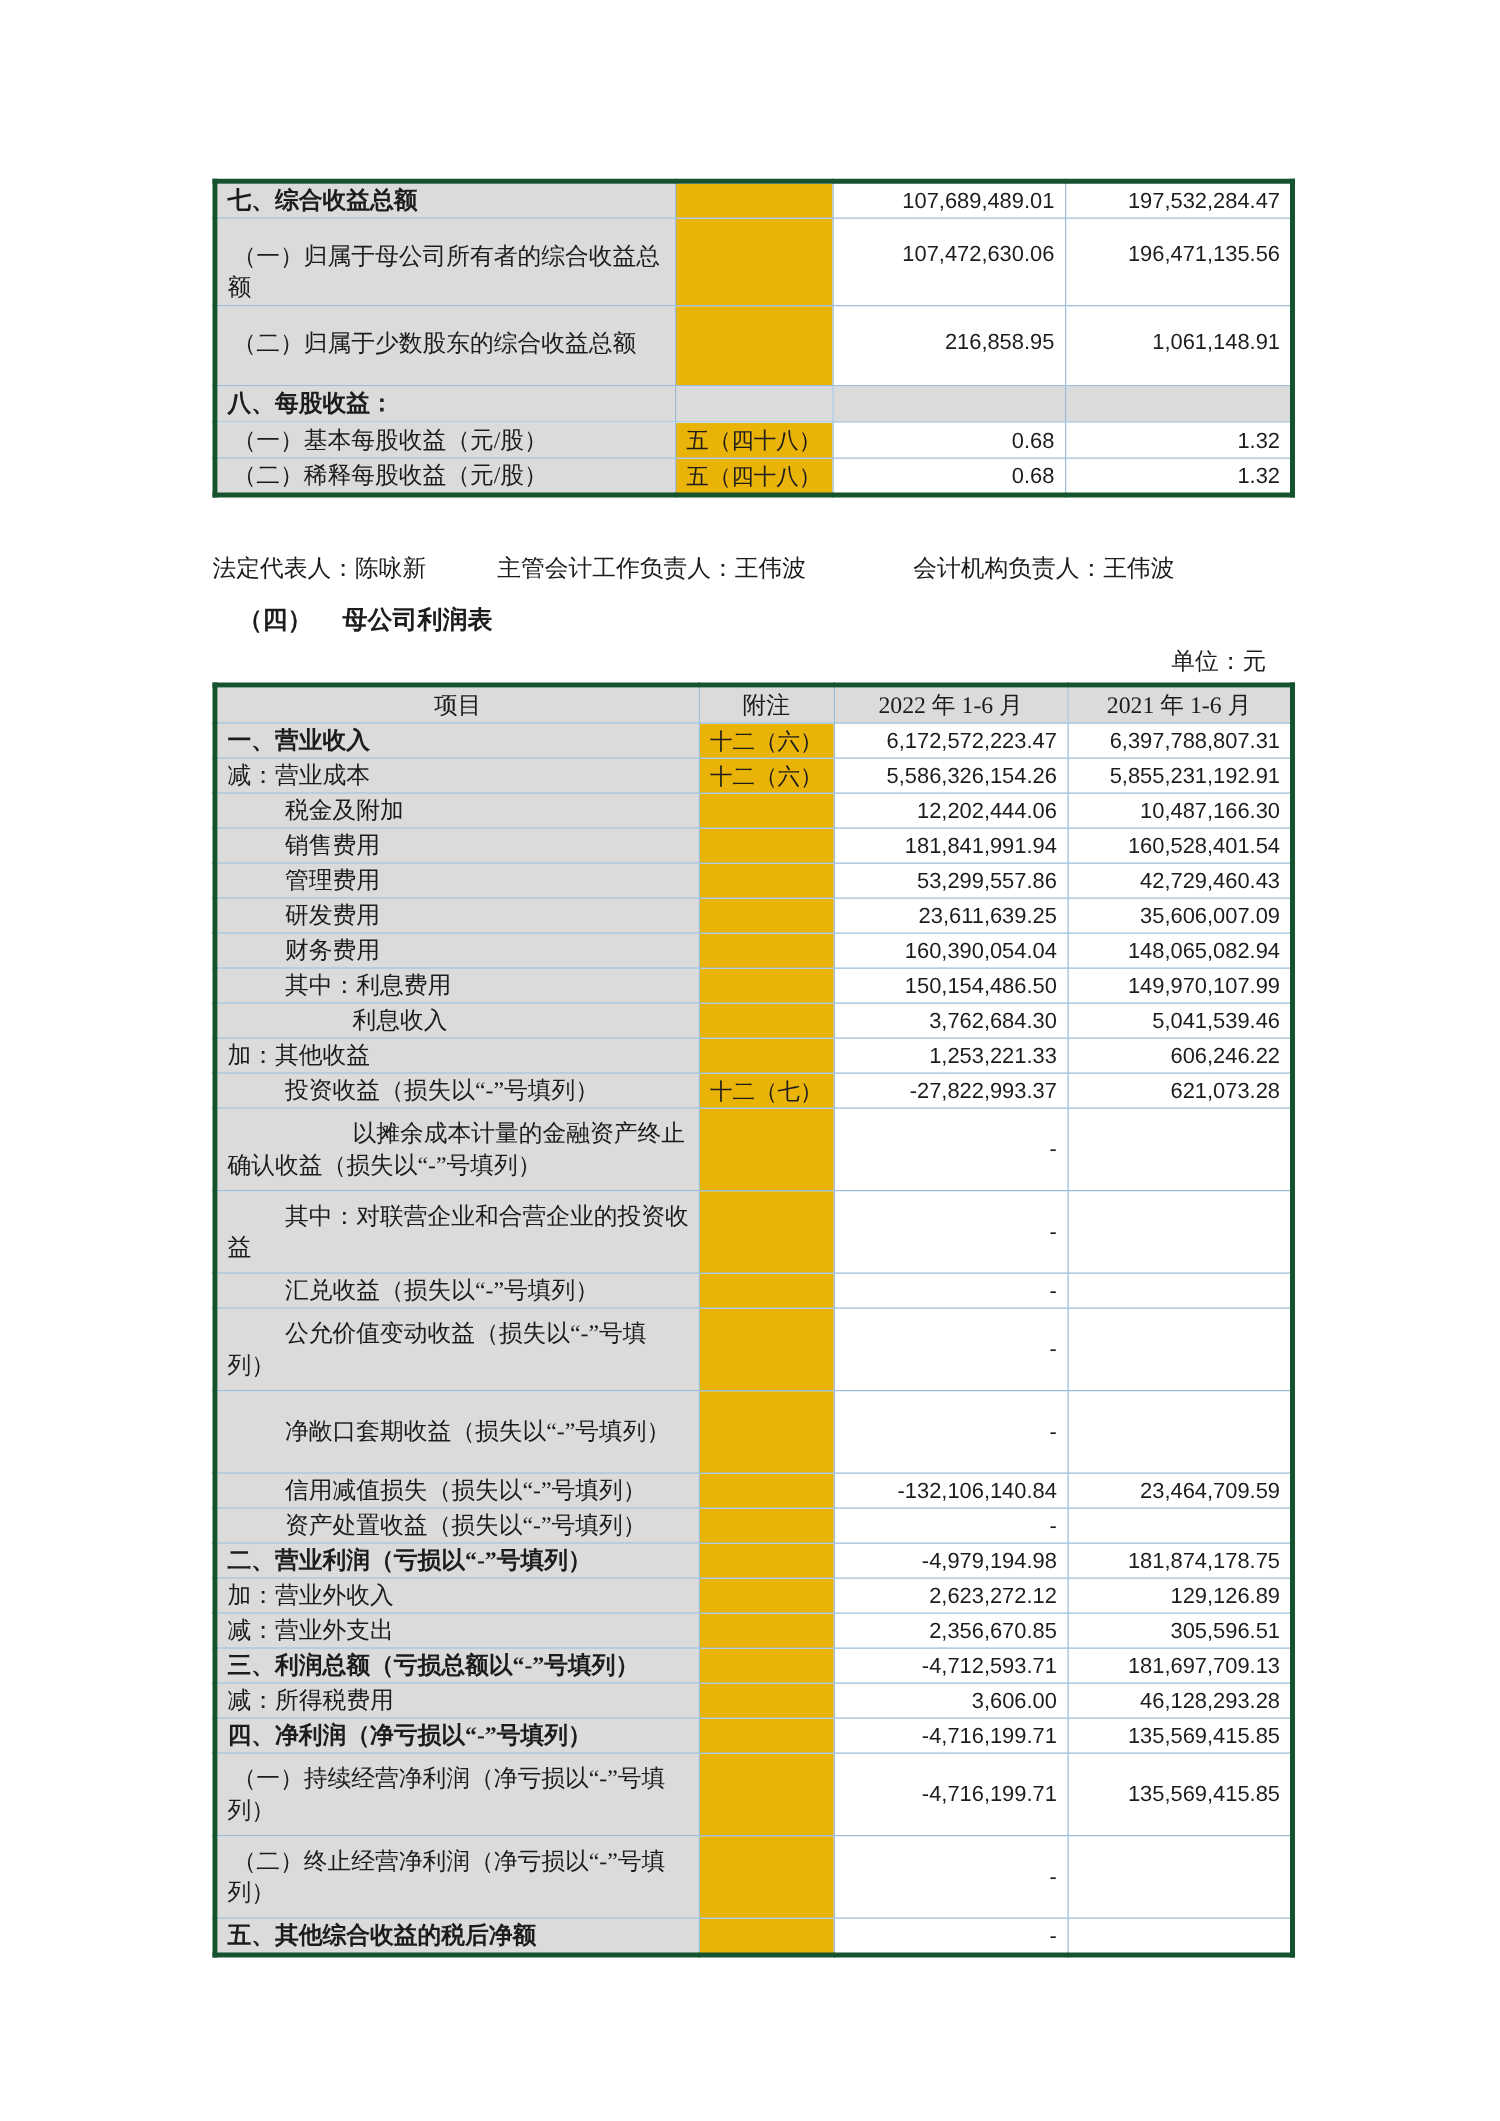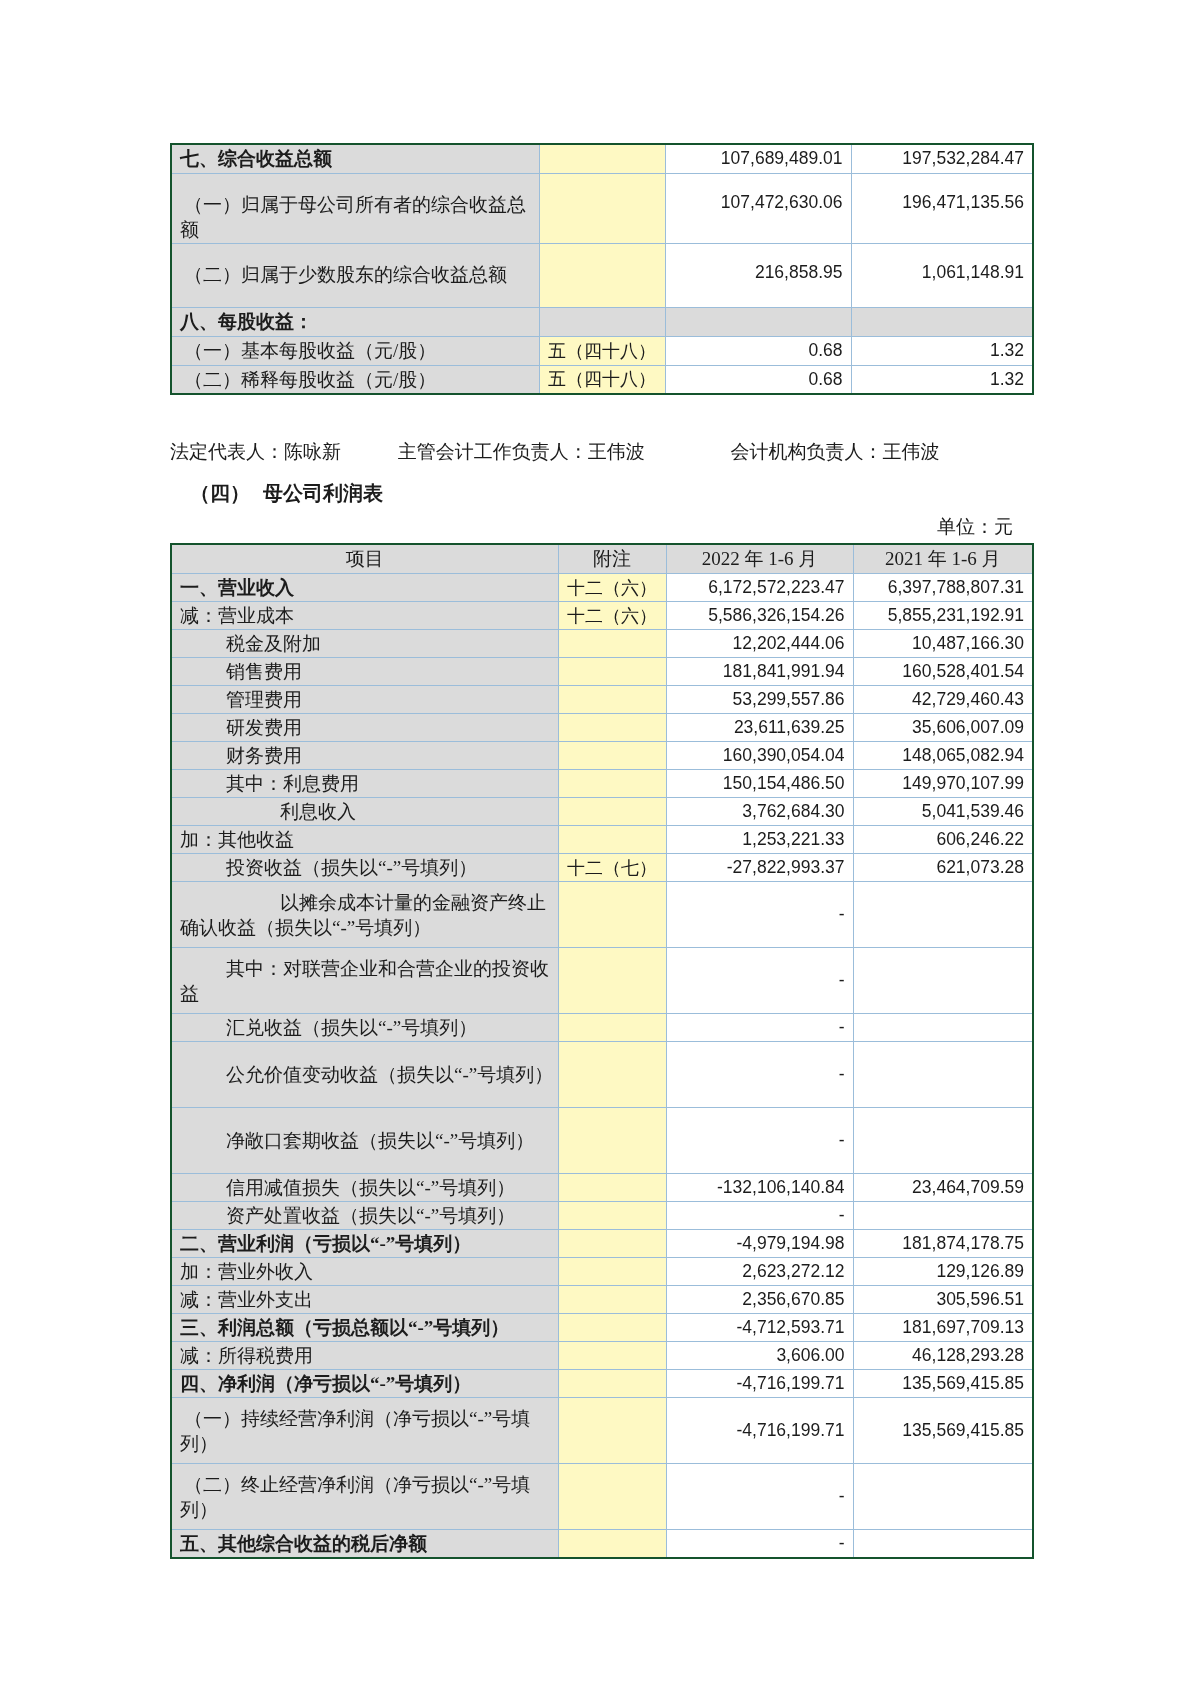--- a/index.html
+++ b/index.html
@@ -7,38 +7,38 @@
   body {
     width:1200px; height:1697px; position:relative;
     font-family:"Liberation Serif","DejaVu Serif",serif;
     color:#1c1c1c;
   }
   .page { position:absolute; left:0; top:0; width:1200px; height:1697px; background:#fff; }
   .content { position:absolute; left:170px; top:143px; width:862px; }
 
   table.tbl {
     width:862px; border-collapse:collapse; table-layout:fixed;
-    border:2px solid #14532d;
+    border:4px solid #14532d;
   }
   table.tbl td, table.tbl th { border:1px solid #9bbdda; overflow:hidden; }
 
   
   .tbl-top tr.r-s  { height:29px; }
   .tbl-top tr.r-t2 { height:64px; }
   .tbl-main tr.r-s { height:28px; }
   .tbl-main tr.r-t { height:66px; }
   .tbl-main tr.hdr { height:29px; }
 
   
   td.c-item {
     background:#dbdbdb; text-align:left; vertical-align:middle;
     font-size:19px; line-height:25px; padding:1px 4px 1px 8px;
   }
   td.c-note {
-    background:#fef9c3; text-align:center; vertical-align:middle;
+    background:#eab308; text-align:center; vertical-align:middle;
     font-size:18px; padding:1px 2px;
   }
   td.c-num {
     background:#ffffff; text-align:right; vertical-align:middle;
     font-family:"Liberation Sans","DejaVu Sans",sans-serif;
     font-size:17.5px; padding:1px 8px 1px 2px;
   }
   tr.hdr th {
     background:#dbdbdb; font-weight:400; font-size:19px;
     text-align:center; vertical-align:middle; padding:1px 2px;
@@ -56,21 +56,21 @@
     margin-top:44px; font-size:19px; white-space:nowrap;
   }
   .sig span { display:inline-block; }
   .sig .s2 { margin-left:52px; }
   .sig .s3 { margin-left:81px; }
 
   .heading {
     margin-top:14px; padding-left:20px;
     font-size:20px; font-weight:700; line-height:28px;
   }
-  .heading .ht { margin-left:13px; }
+  .heading .ht { margin-left:24px; }
 
   .unit {
     margin-top:8px; text-align:right; padding-right:19px;
     font-size:19px; line-height:24px;
   }
   .tbl-main { margin-top:4px; }
 </style>
 </head>
 <body>
 

